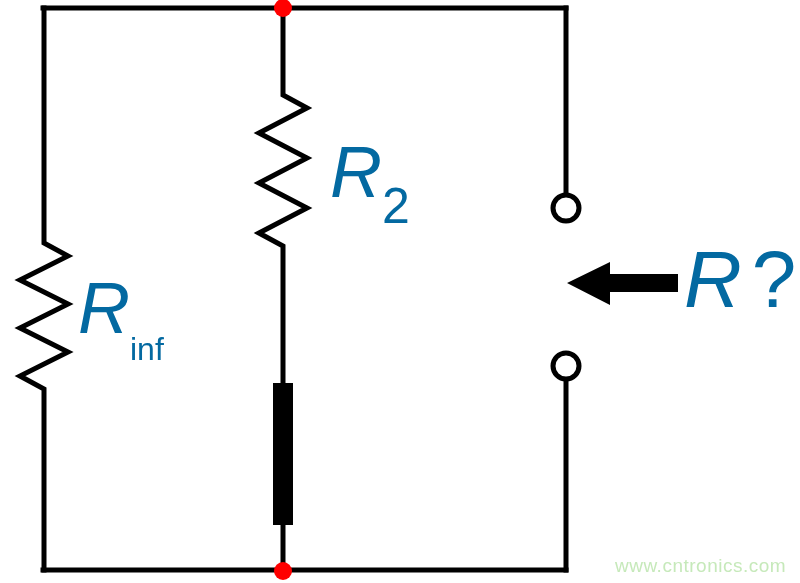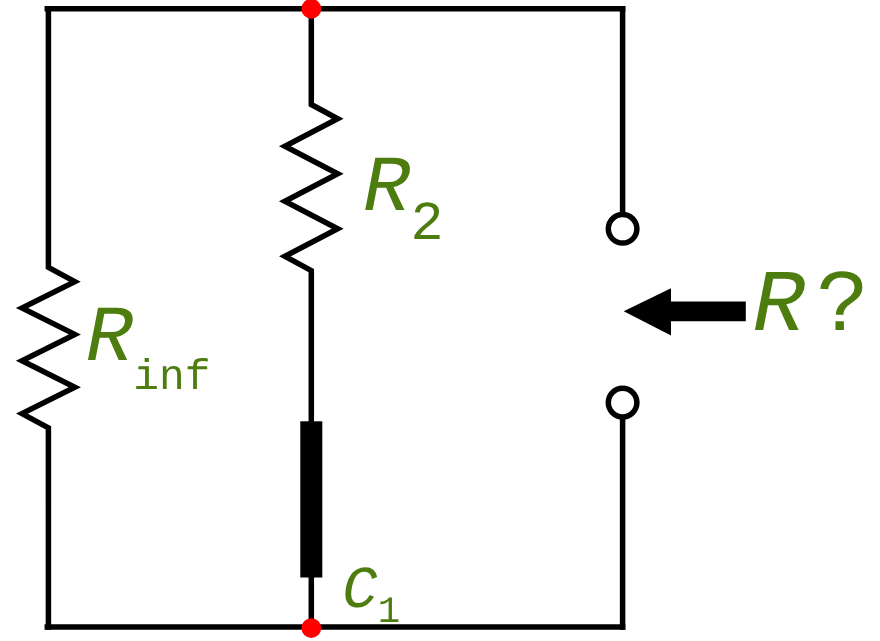--- a/index.html
+++ b/index.html
@@ -7,33 +7,33 @@
     position:relative;
     width:800px;height:583px;
     background:#ffffff;
     overflow:hidden;
     font-family:"Liberation Serif", serif;
   }
   .stage svg{position:absolute;left:0;top:0;}
   .lbl{
     position:absolute;
     line-height:1;
-    color:#4d7c0f;
+    color:#0369a1;
     white-space:nowrap;
-    font-family:Liberation Mono, monospace;
+    font-family:Liberation Sans, sans-serif;
   }
   .lbl .main{font-style:italic;}
   .lbl .sub{font-style:normal;display:inline-block;}
   .lbl .suffix{font-style:normal;display:inline-block;margin-left:10px;}
 
   .lbl-r2{left:330px;top:136px;font-size:72px;}
   .lbl-r2 .sub{font-size:50px;transform:translateY(26px);}
 
   .lbl-rinf{left:78px;top:272px;font-size:72px;}
-  .lbl-rinf .sub{font-size:39px;transform:translateY(27px);}
+  .lbl-rinf .sub{font-size:32px;transform:translateY(27px);}
 
   .lbl-c1{left:311px;top:512px;font-size:54px;}
   .lbl-c1 .sub{font-size:34px;transform:translateY(13px);}
 
   .lbl-c2{left:582px;top:384px;font-size:48px;}
   .lbl-c2 .sub{font-size:32px;transform:translateY(13px);}
 
   .lbl-runknown{left:684px;top:240px;font-size:80px;}
   .lbl-runknown .suffix{font-size:80px;}
 
@@ -77,23 +77,21 @@
   </svg>
 
   <div class="lbl lbl-r2">
     <span class="main">R</span><span class="sub">2</span>
   </div>
 
   <div class="lbl lbl-rinf">
     <span class="main">R</span><span class="sub">inf</span>
   </div>
 
-  <div class="lbl lbl-c1">
-    <span class="main">C</span><span class="sub">1</span>
-  </div>
 
 
   <div class="lbl lbl-runknown">
     <span class="main">R</span><span class="suffix">?</span>
   </div>
 
+  <div class="watermark">www.cntronics.com</div>
 
 </div>
 
 </body></html>

